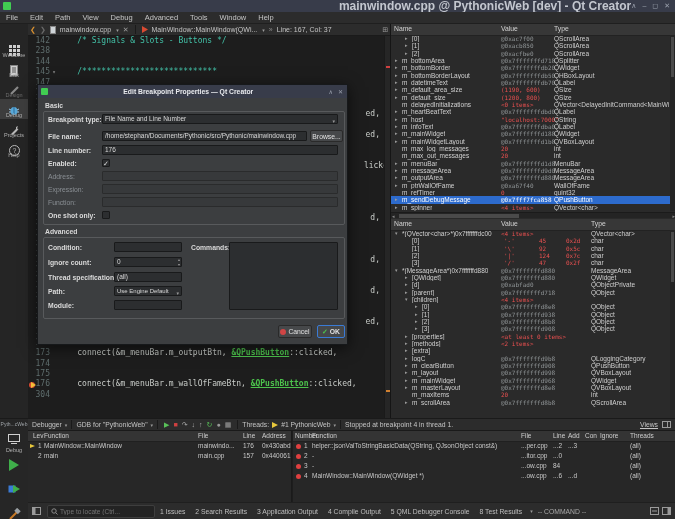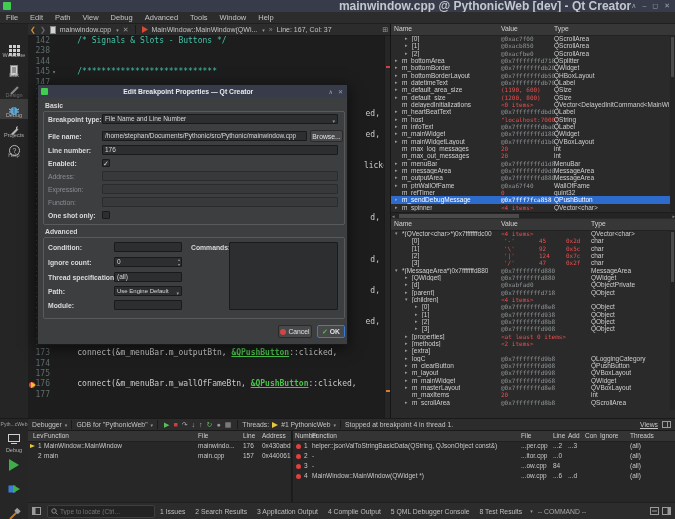--- a/index.html
+++ b/index.html
@@ -255,21 +255,21 @@
       <div class="line"><span class="lnum">167</span><span class="fold"></span><span class="codetxt"></span><span class="frag">d,</span></div>
       <div class="line"><span class="lnum">168</span><span class="fold"></span><span class="codetxt"></span></div>
       <div class="line"><span class="lnum">169</span><span class="fold"></span><span class="codetxt"></span></div>
       <div class="line"><span class="lnum">170</span><span class="fold"></span><span class="codetxt"></span><span class="frag">ed,</span></div>
       <div class="line"><span class="lnum">171</span><span class="fold"></span><span class="codetxt"></span></div>
       <div class="line"><span class="lnum">172</span><span class="fold"></span><span class="codetxt"></span></div>
       <div class="line"><span class="lnum">173</span><span class="fold"></span><span class="codetxt"><span class="codetxt">    connect(&amp;m_menuBar.m_outputBtn, </span><span class="tok-type">&amp;QPushButton</span><span class="codetxt">::clicked,</span></span></div>
       <div class="line"><span class="lnum">174</span><span class="fold"></span></div>
       <div class="line"><span class="lnum">175</span><span class="fold"></span><span class="codetxt"></span></div>
       <div class="line"><span class="bpmark"><span class="dot"></span><span class="arr"></span></span><span class="lnum">176</span><span class="fold"></span><span class="codetxt"><span class="codetxt">    connect(&amp;m_menuBar.m_wallOfFameBtn, </span><span class="tok-type">&amp;QPushButton</span><span class="codetxt">::clicked,</span></span></div>
-      <div class="line"><span class="lnum">177</span><span class="fold"></span></div>
+      <div class="line"><span class="lnum">304</span><span class="fold"></span></div>
     </div>
   <div class="abs edscroll">
     <span class="mark-red"></span>
     <span class="mark-org"></span>
   </div>
 
   <div class="abs rpanel">
     <div class="vhead" style="top:0;">
       <span style="left:3px;">Name</span>
       <span style="left:110px;">Value</span>

